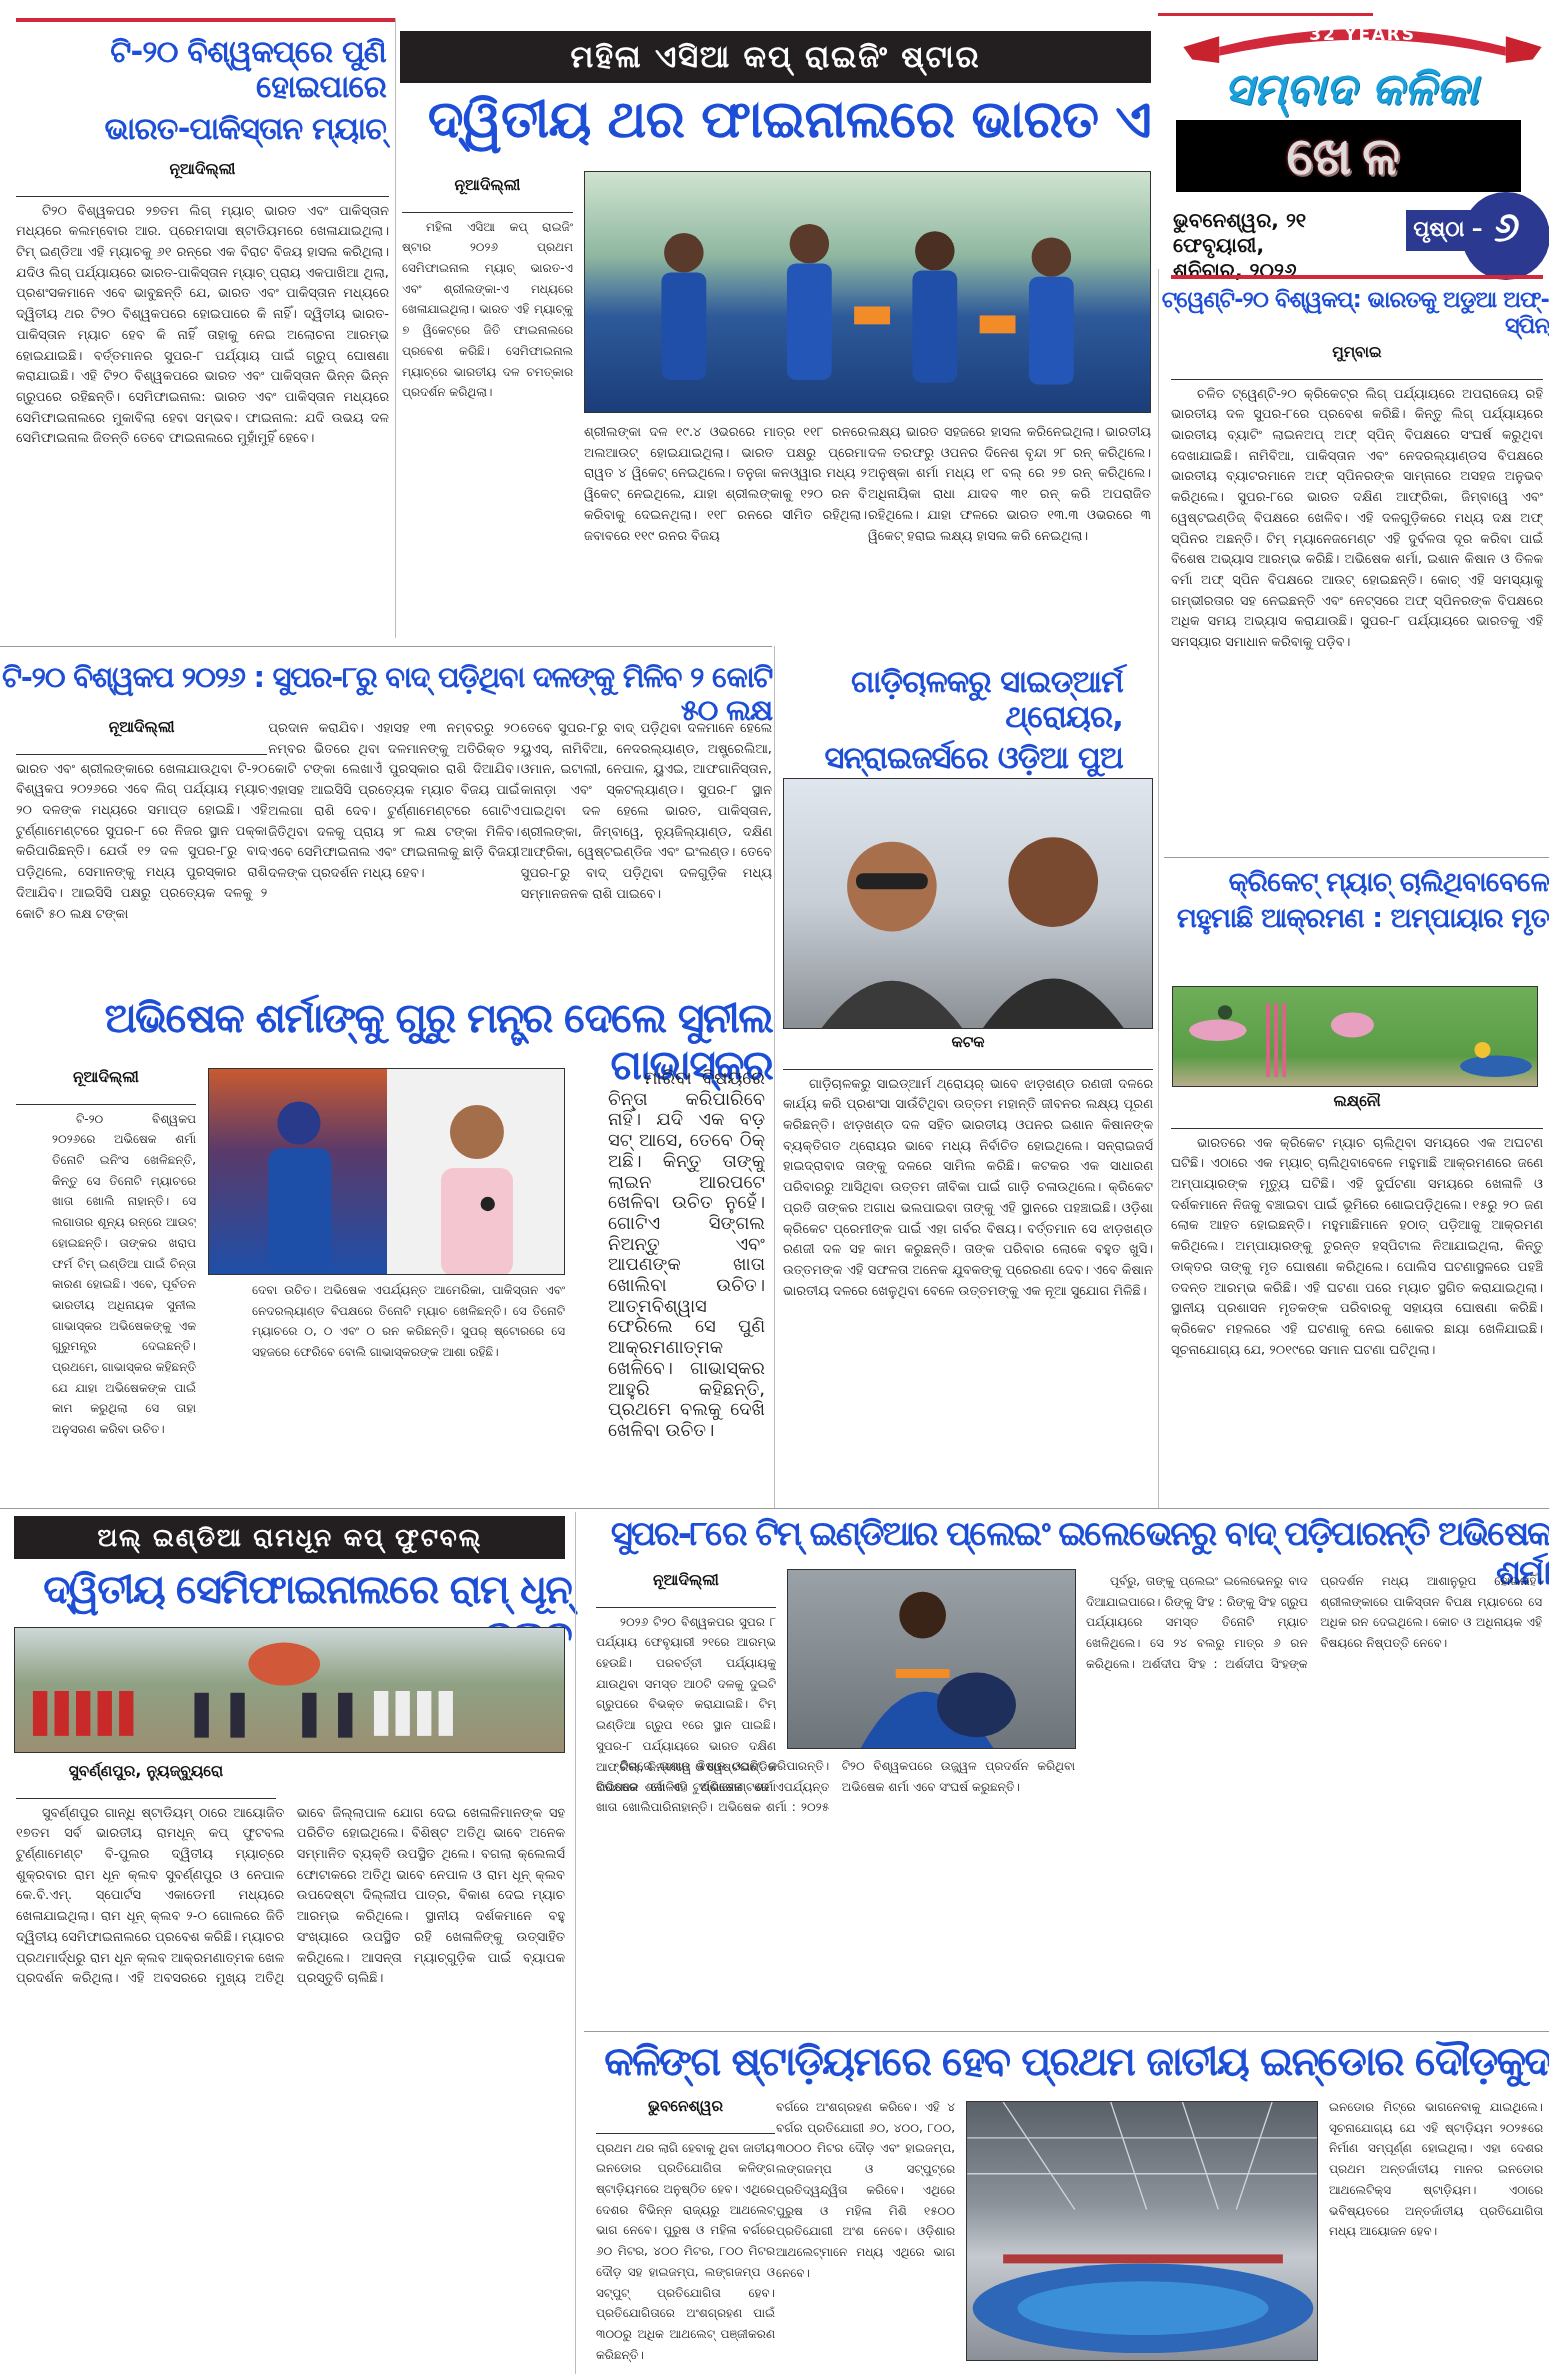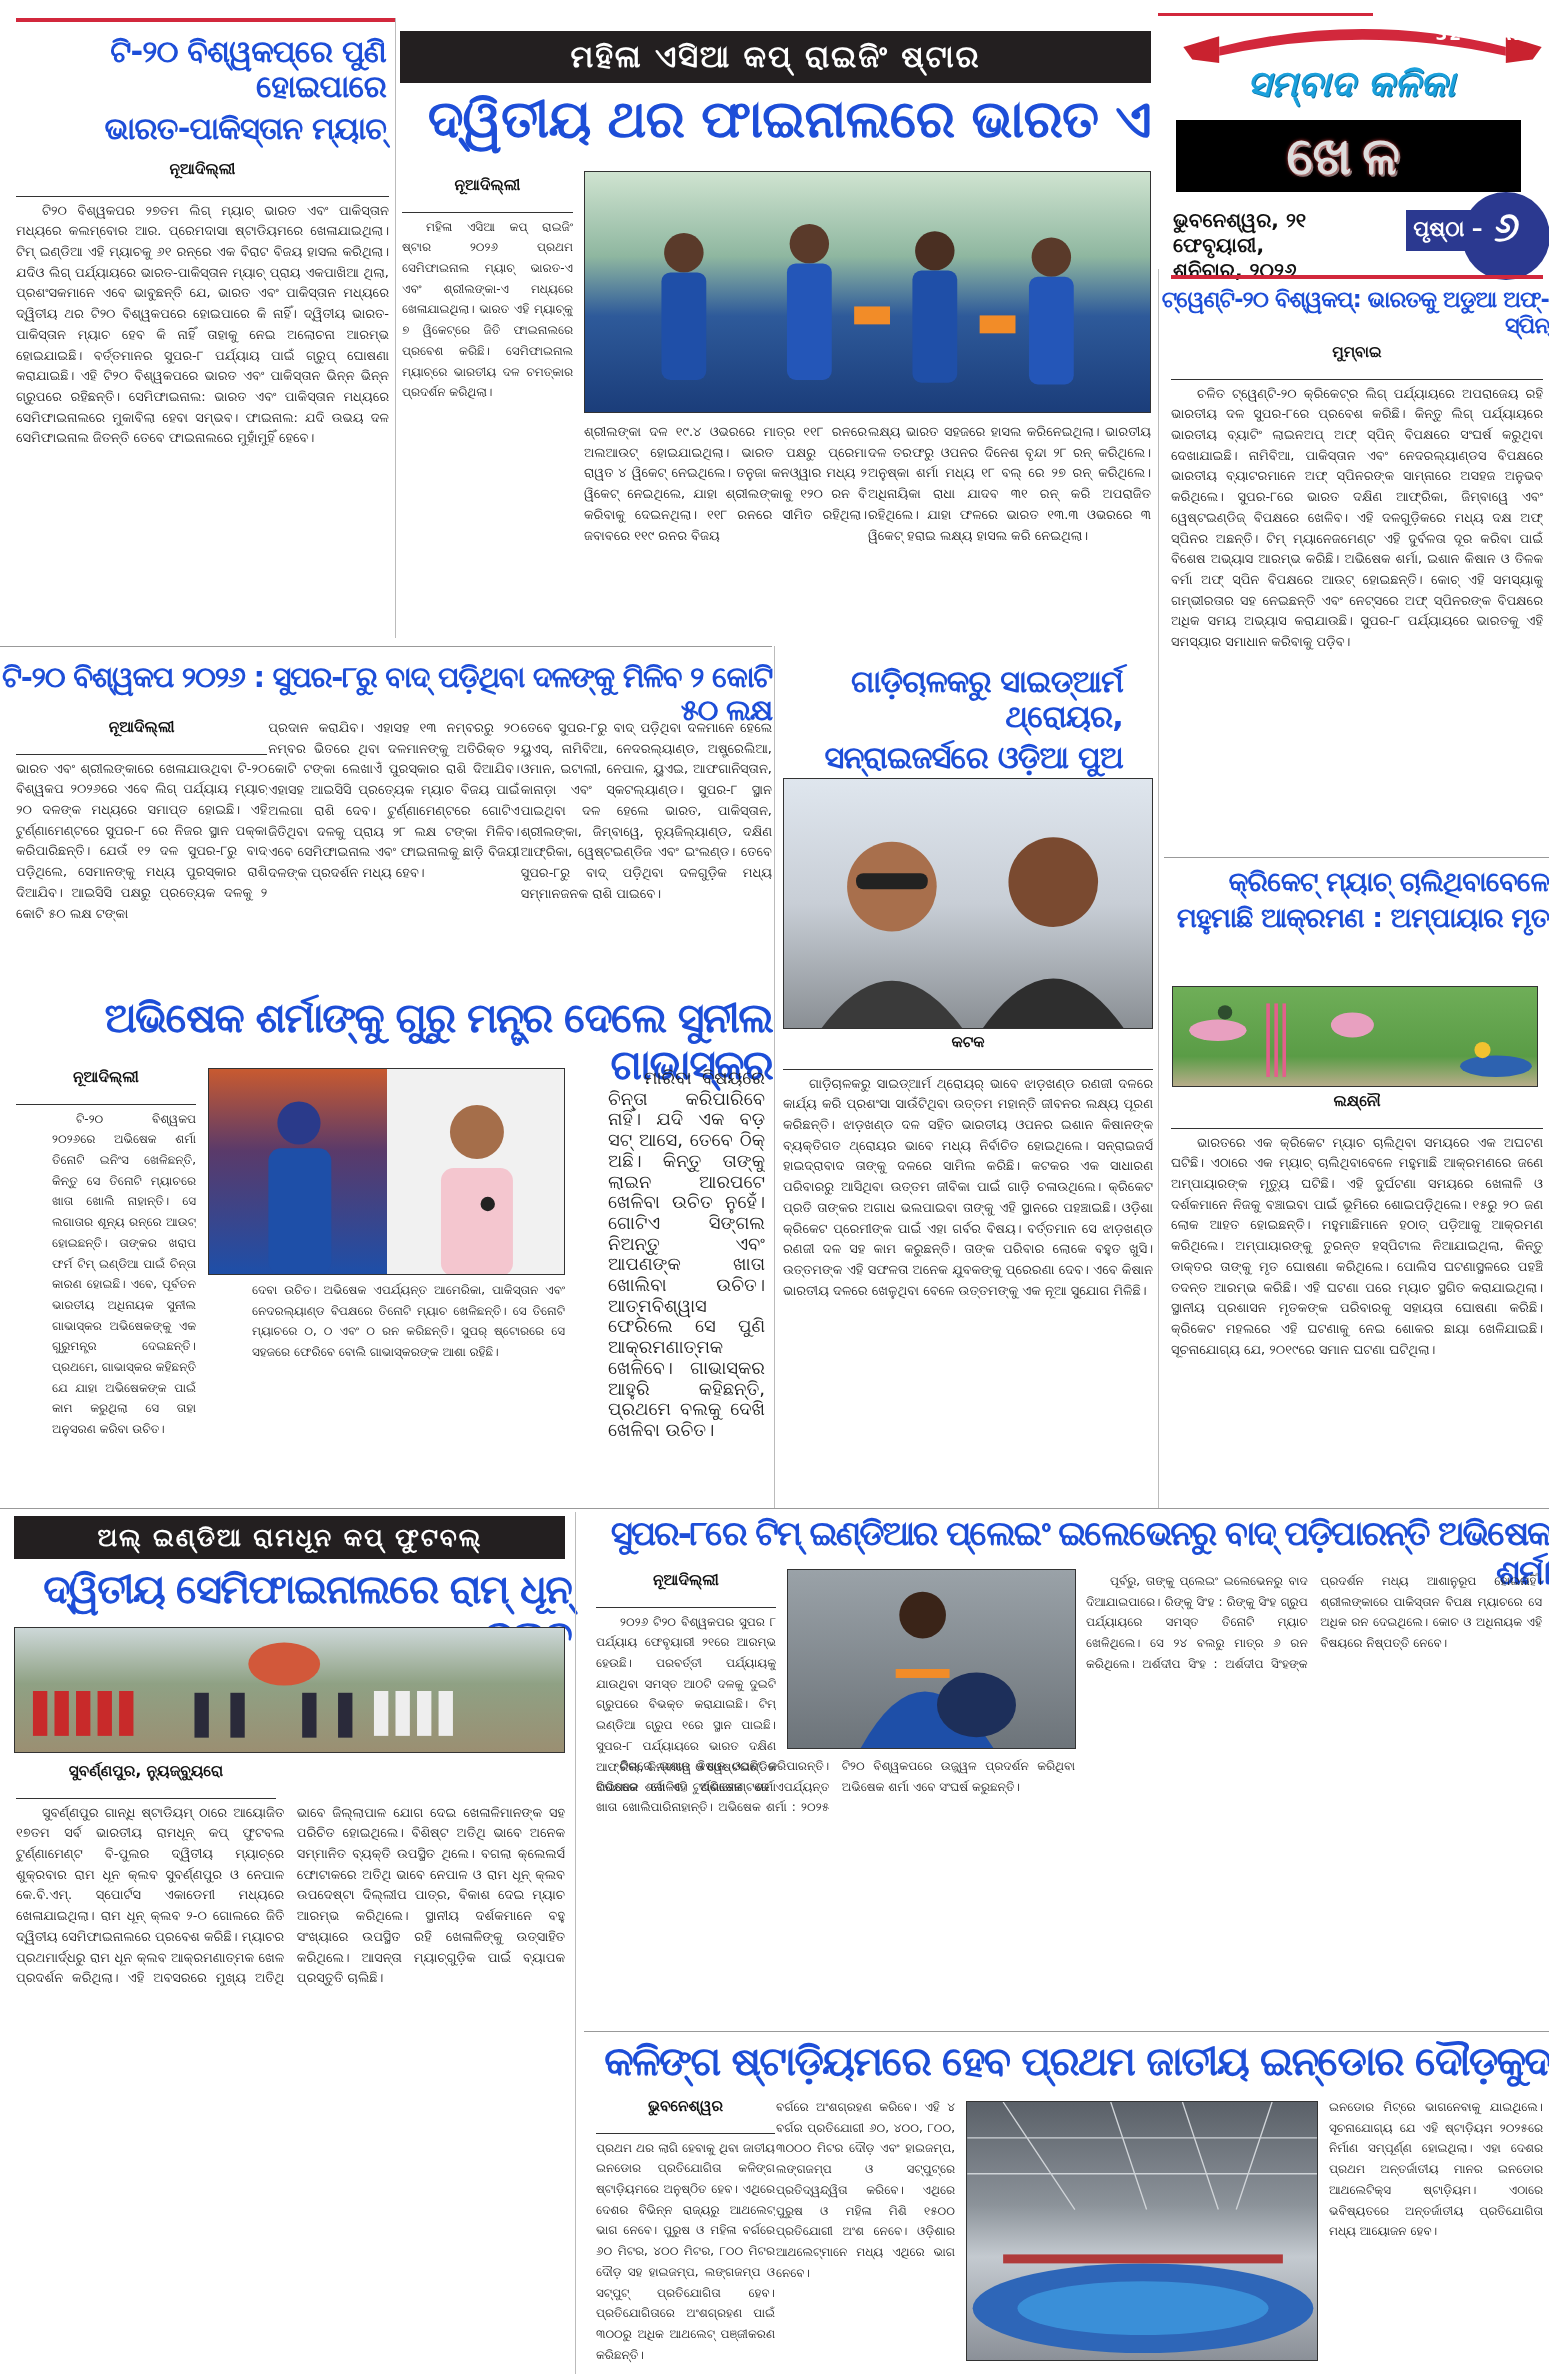--- a/index.html
+++ b/index.html
@@ -60,23 +60,23 @@
   <div class="body" style="height:215px;">ଲକ୍ଷ୍ୟ ଭାରତ ସହଜରେ ହାସଲ କରିନେଇଥିଲା। ଭାରତୀୟ ଦଳ ତରଫରୁ ଓପନର ଦିନେଶ ବୃନ୍ଦା ୨୮ ରନ୍ କରିଥିଲେ। ଅନୁଷ୍କା ଶର୍ମା ମଧ୍ୟ ୧୮ ବଲ୍ ରେ ୨୭ ରନ୍ କରିଥିଲେ। ଅଧିନାୟିକା ରାଧା ଯାଦବ ୩୧ ରନ୍ କରି ଅପରାଜିତ ରହିଥିଲେ। ଯାହା ଫଳରେ ଭାରତ ୧୩.୩ ଓଭରରେ ୩ ୱିକେଟ୍ ହରାଇ ଲକ୍ଷ୍ୟ ହାସଲ କରି ନେଇଥିଲା।</div>
 </div>
 
 <div class="redrule" style="left:1158px;top:12.6px;width:215px;"></div>
 <div class="abs" style="left:1183px;top:20px;width:359px;height:43px;">
   <svg width="359" height="43" viewBox="0 0 400 48">
     <polygon points="0,30 40,18 40,48 10,44" fill="#c9222f"></polygon>
     <polygon points="400,30 360,18 360,48 390,44" fill="#c9222f"></polygon>
     <path d="M40 30 Q200 -10 360 30 L360 40 Q200 4 40 40 Z" fill="#d2283c"></path>
   </svg>
-  <div class="abs" style="left:0;top:3.6px;width:359px;text-align:right;color:#fff;font-weight:bold;font-size:17px;letter-spacing:1.8px;">32 YEARS</div>
-</div>
-<div class="abs" style="left:1167px;top:63px;width:368px;text-align:center;color:#1aa0dc;font-weight:bold;font-size:36px;font-style:italic;text-shadow:0.9px 0.9px 0 #0b6fa0;">ସମ୍ବାଦ କଳିକା</div>
+  <div class="abs" style="left:0;top:3.6px;width:359px;text-align:center;color:#fff;font-weight:bold;font-size:17px;letter-spacing:1.8px;">32 YEARS</div>
+</div>
+<div class="abs" style="left:1167px;top:63px;width:368px;text-align:center;color:#1aa0dc;font-weight:bold;font-size:44px;font-style:italic;text-shadow:0.9px 0.9px 0 #0b6fa0;">ସମ୍ବାଦ କଳିକା</div>
 <div class="abs" style="left:1176px;top:120px;width:345px;height:72px;background:#000;">
   <div style="text-align:center;color:#ddd;font-weight:bold;font-size:52px;line-height:72px;letter-spacing:10.8px;text-shadow:0 0 3.6px #c33,1.8px 1.8px 0 #888;">ଖେଳ</div>
 </div>
 <div class="abs" style="left:1173px;top:208px;width:224px;font-weight:bold;font-size:20px;line-height:25px;">
   <div>ଭୁବନେଶ୍ୱର, ୨୧ ଫେବୃୟାରୀ,</div>
   <div>ଶନିବାର, ୨୦୨୬</div>
 </div>
 <div class="abs" style="left:1406px;top:203px;width:144px;height:63px;">
   <div class="abs" style="left:56px;top:-10.8px;width:88px;height:88px;border-radius:50%;background:#2b3990;"></div>
   <div class="abs" style="left:0;top:7.2px;width:99px;height:41px;background:#2b3990;"></div>

